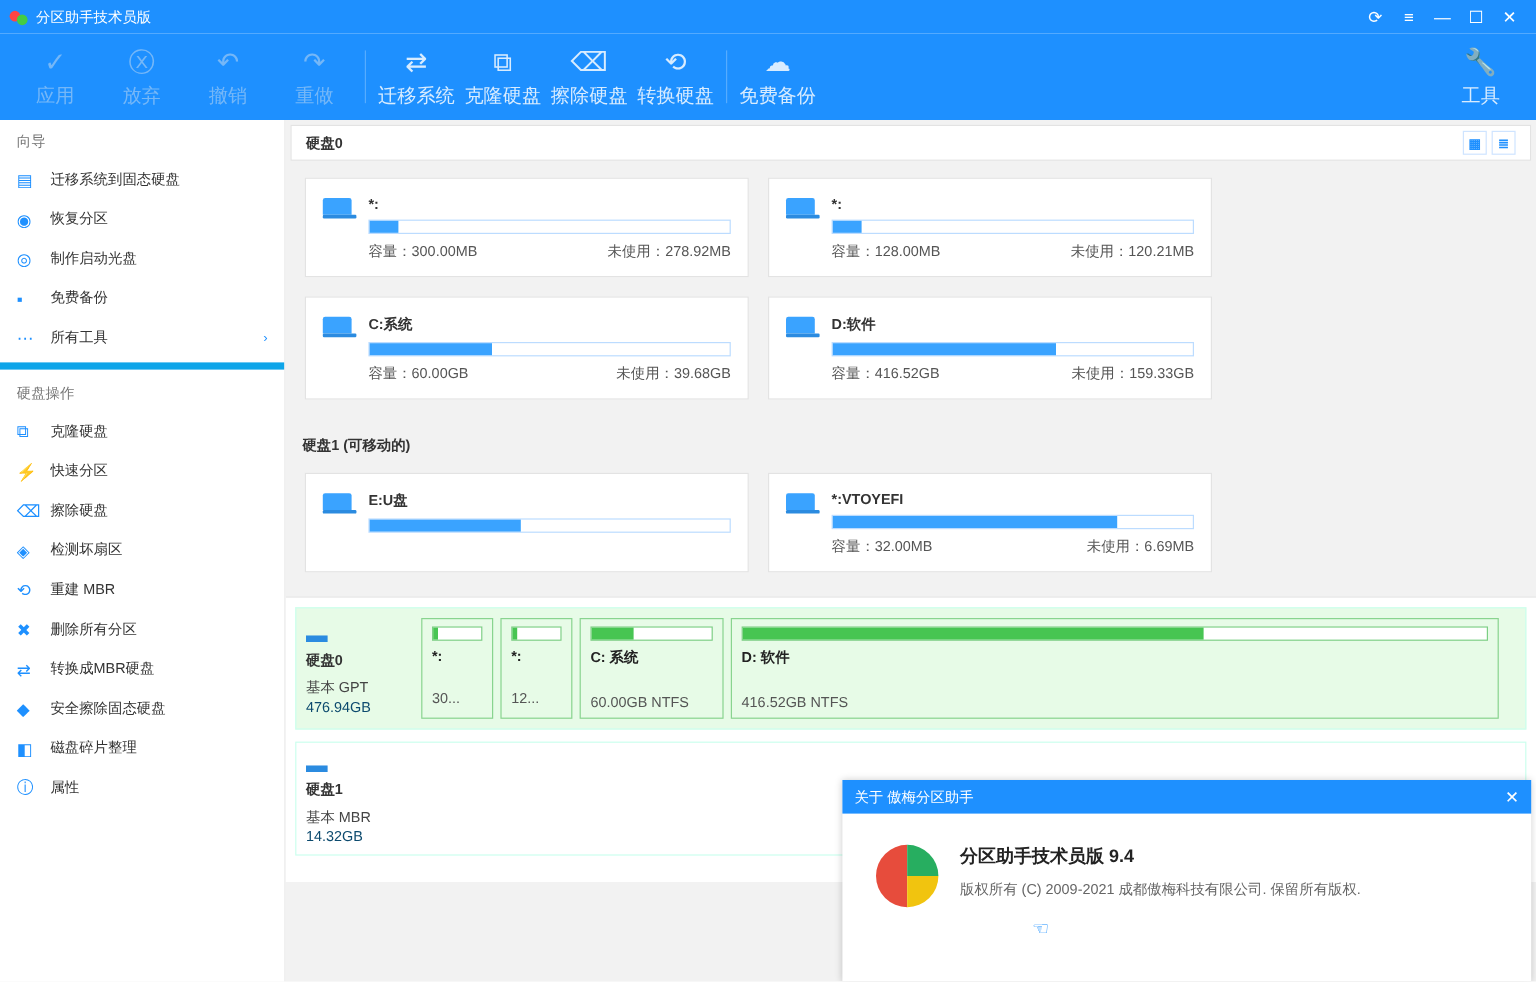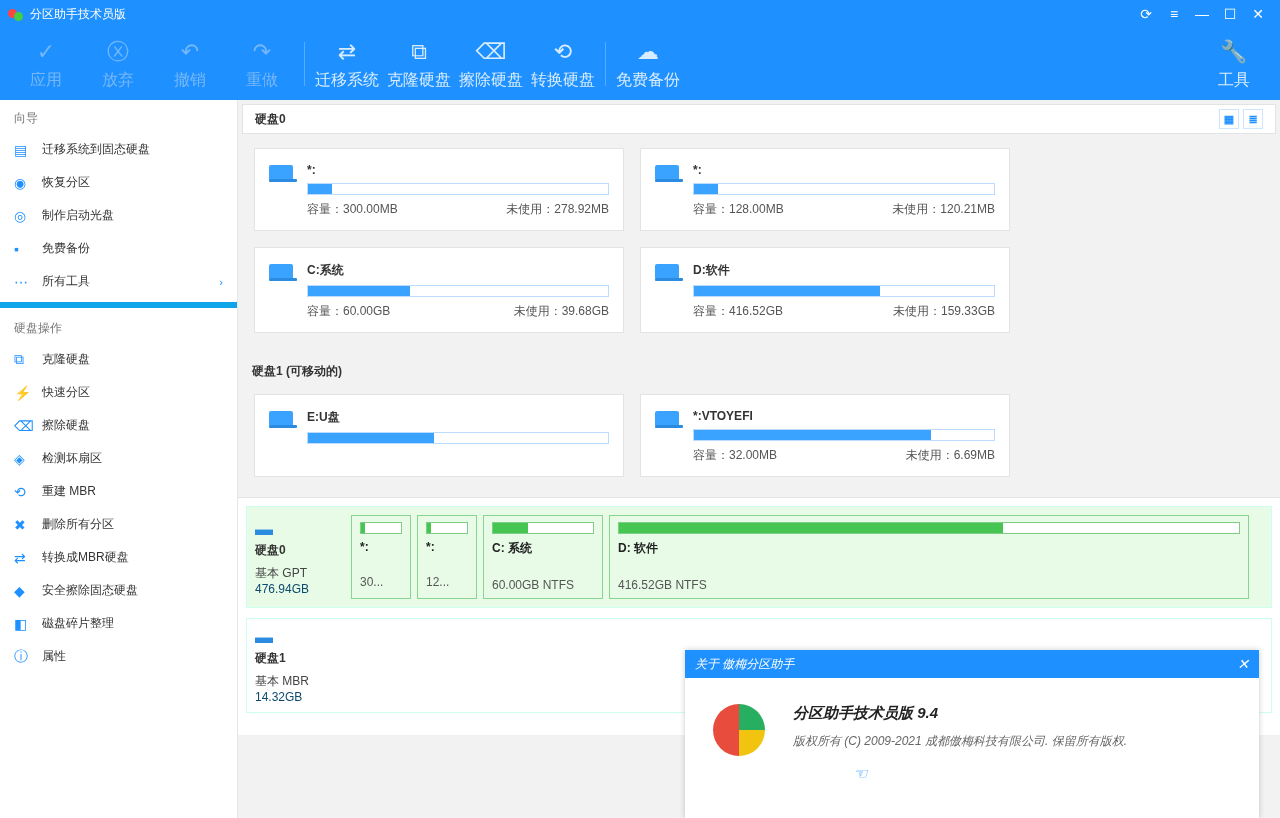--- a/index.html
+++ b/index.html
@@ -46,23 +46,23 @@
 .diskbox .dicon{font-size:18px;color:#2b8be0;}
 .diskbox .dname{font-weight:bold; margin-top:2px;}
 .diskbox .dtype{color:#444;margin-top:6px;}
 .diskbox .dsize{color:#0c4a6e;}
 .seg{ border:1px solid #89d48f; padding:6px 8px; min-width:60px; display:flex;flex-direction:column;}
 .seg .sbar{height:12px;border:1px solid #7ccf84;margin-bottom:6px;position:relative;background:#fff}
 .seg .sfill{height:100%;background:#47c552}
 .seg .slab{font-weight:bold;font-size:12px;color:#222;overflow:hidden;text-overflow:ellipsis;white-space:nowrap}
 .seg .ssub{font-size:12px;color:#555;margin-top:21px}
 
-.about{ position:absolute; right:21px; bottom:0; width:574px; height:168px; background:#fff; box-shadow:0 0 6px rgba(0,0,0,.2);font-style:italic;}
+.about{ position:absolute; right:4px; bottom:0; width:574px; height:168px; background:#fff; box-shadow:0 0 6px rgba(0,0,0,.2);}
 .about .atitle{ height:28px; background:#1e90ff; color:#fff; display:flex; align-items:center; padding:0 10px;}
-.about .abody{ padding:26px 28px; display:flex; gap:28px;}
+.about .abody{ padding:26px 28px; display:flex; gap:18px;}
 .about .aicon{width:52px;height:52px;position:relative}
 .about .aicon::before{content:"";position:absolute;width:26px;height:52px;background:#e74c3c;border-radius:52px 0 0 52px;left:0}
 .about .aicon::after{content:"";position:absolute;width:26px;height:26px;background:#27ae60;border-radius:0 26px 0 0;right:0;top:0}
 .about .aicon .q{position:absolute;width:26px;height:26px;background:#f1c40f;border-radius:0 0 26px 0;right:0;bottom:0}
 .about .atxt .h{font-size:15px;font-weight:bold;color:#222;margin-bottom:10px}
 .about .atxt .p{color:#666}
 .about .hand{font-size:16px;color:#1e90ff;margin-top:14px;margin-left:60px}
 .about .aclose{margin-left:auto;cursor:pointer;font-size:14px}
 </style>
 </head>

